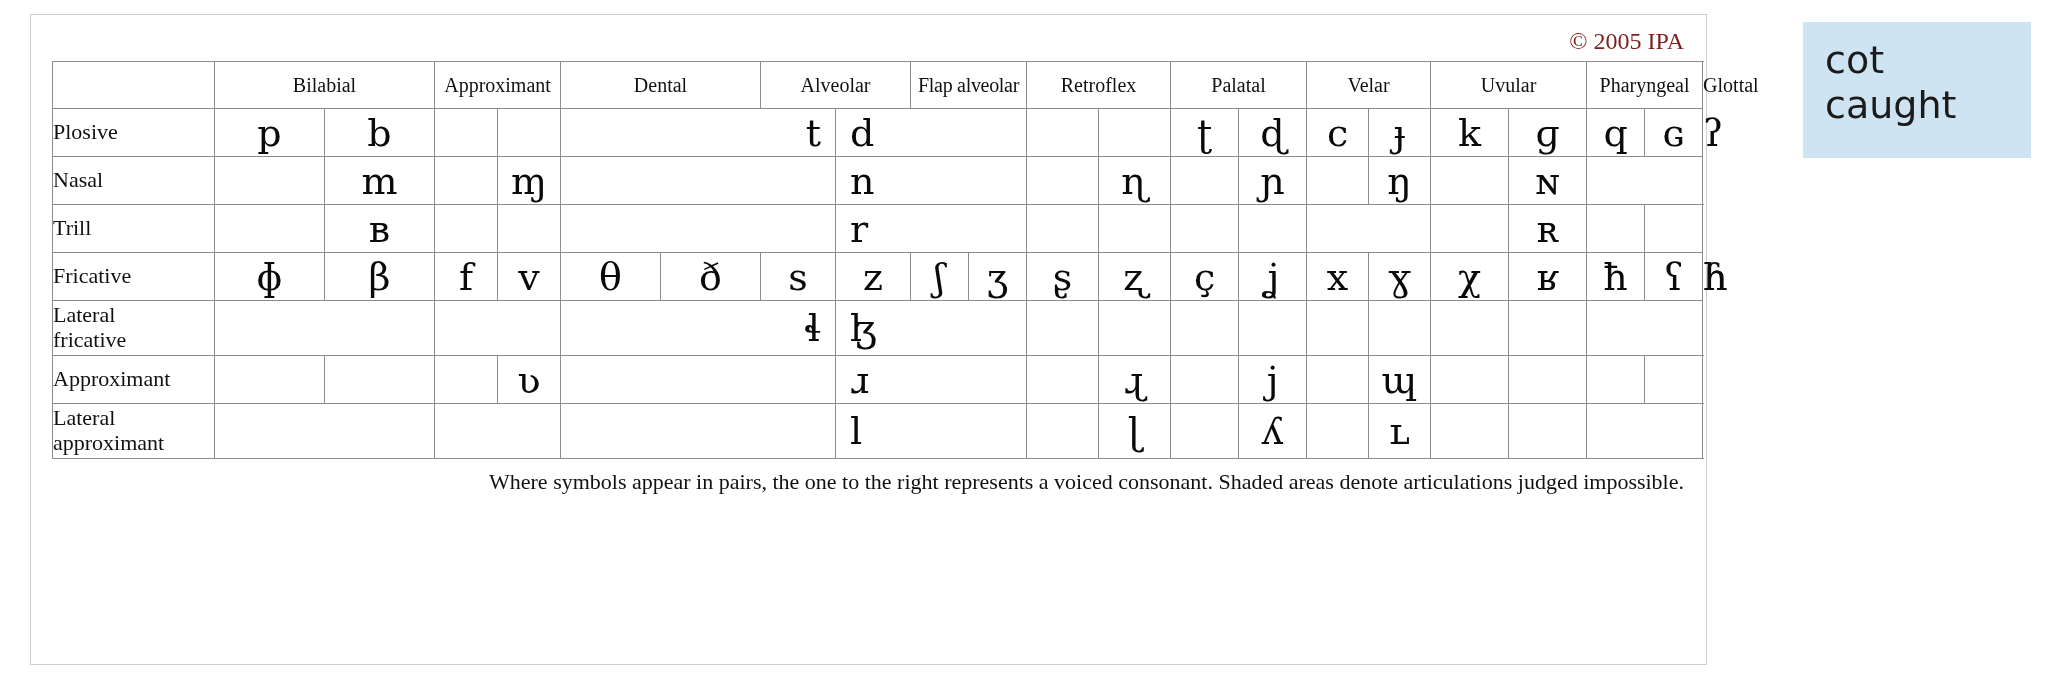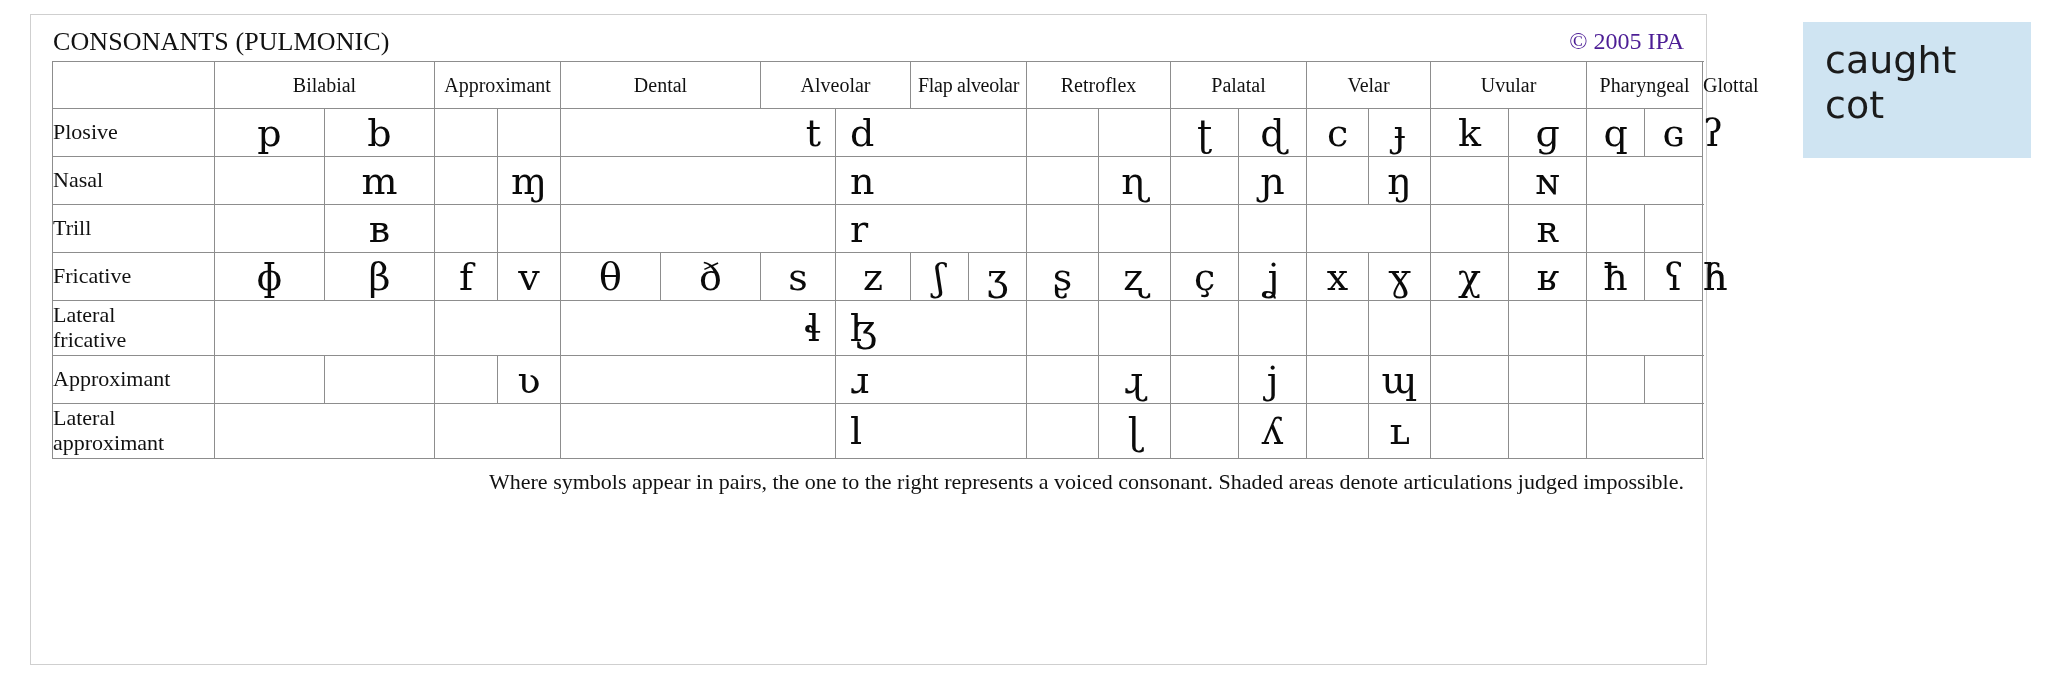--- a/index.html
+++ b/index.html
@@ -50,21 +50,21 @@
     font-size: 26px;
     letter-spacing: .1px;
     color: #111;
     white-space: nowrap;
   }
   #copyright {
     position: absolute;
     right: 22px;
     top: 13px;
     font-size: 24px;
-    color: #4c1d95;
+    color: #7f1d1d;
     white-space: nowrap;
   }
 
   
   table.ipa {
     border-collapse: collapse;
     table-layout: fixed;
     margin: 0 21px;
     width: 1633px;
     background: #fff;
@@ -145,21 +145,20 @@
   #note-box .note-line:first-child { padding-top: 16px; }
 </style>
 </head>
 <body>
 
 <div id="top-strip"></div>
 
 <div id="ipa-card">
 
   <div id="card-header">
-    <div id="chart-title">CONSONANTS (PULMONIC)</div>
     <div id="copyright">© 2005 IPA</div>
   </div>
 
   <table class="ipa">
     <colgroup>
       <col style="width:162px">
       <col style="width:110px">
         <col style="width:110px">
       <col style="width:63px">
         <col style="width:63px">
@@ -346,15 +345,15 @@
       <td class="sym shaded" colspan="2"></td>
       <td class="sym shaded" colspan="2"></td>
     </tr>
   </tbody>
     </table>
 
   <div id="footnote">Where symbols appear in pairs, the one to the right represents a voiced consonant. Shaded areas denote articulations judged impossible.</div>
 </div>
 
 <div id="note-box">
+  <div class="note-line">cot</div>
   <div class="note-line">caught</div>
-  <div class="note-line">cot</div>
 </div>
 
 </body></html>

